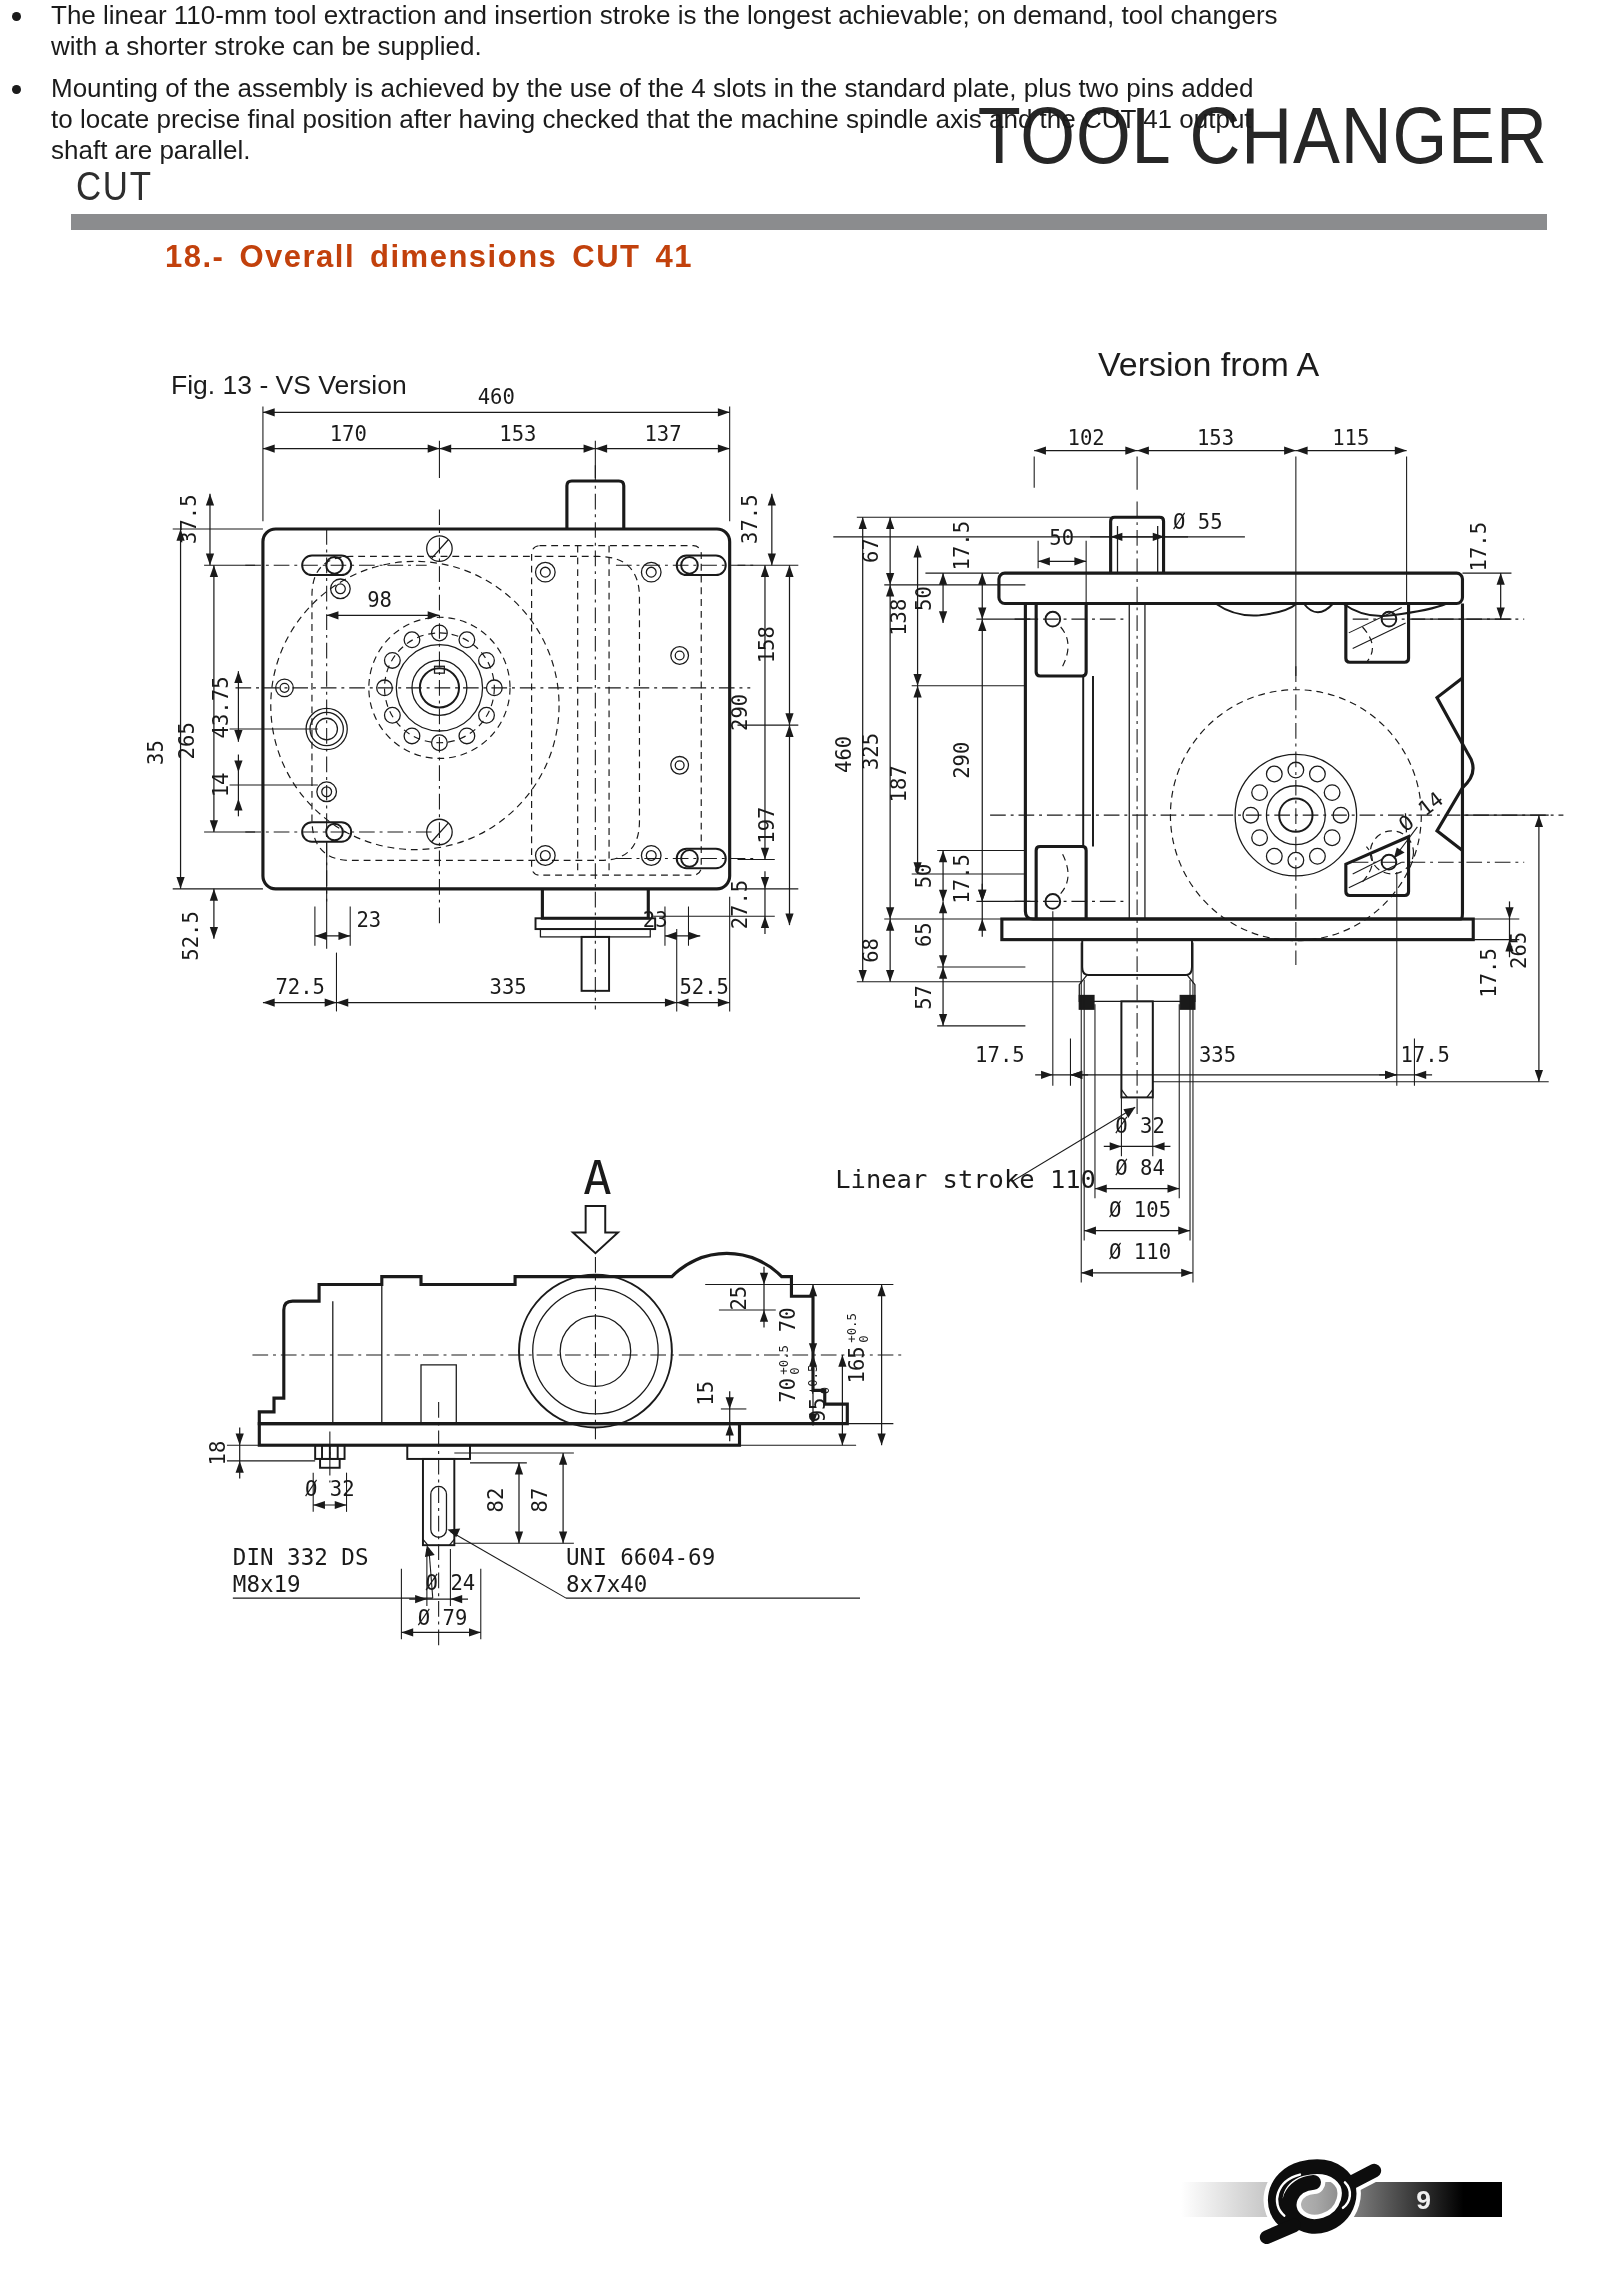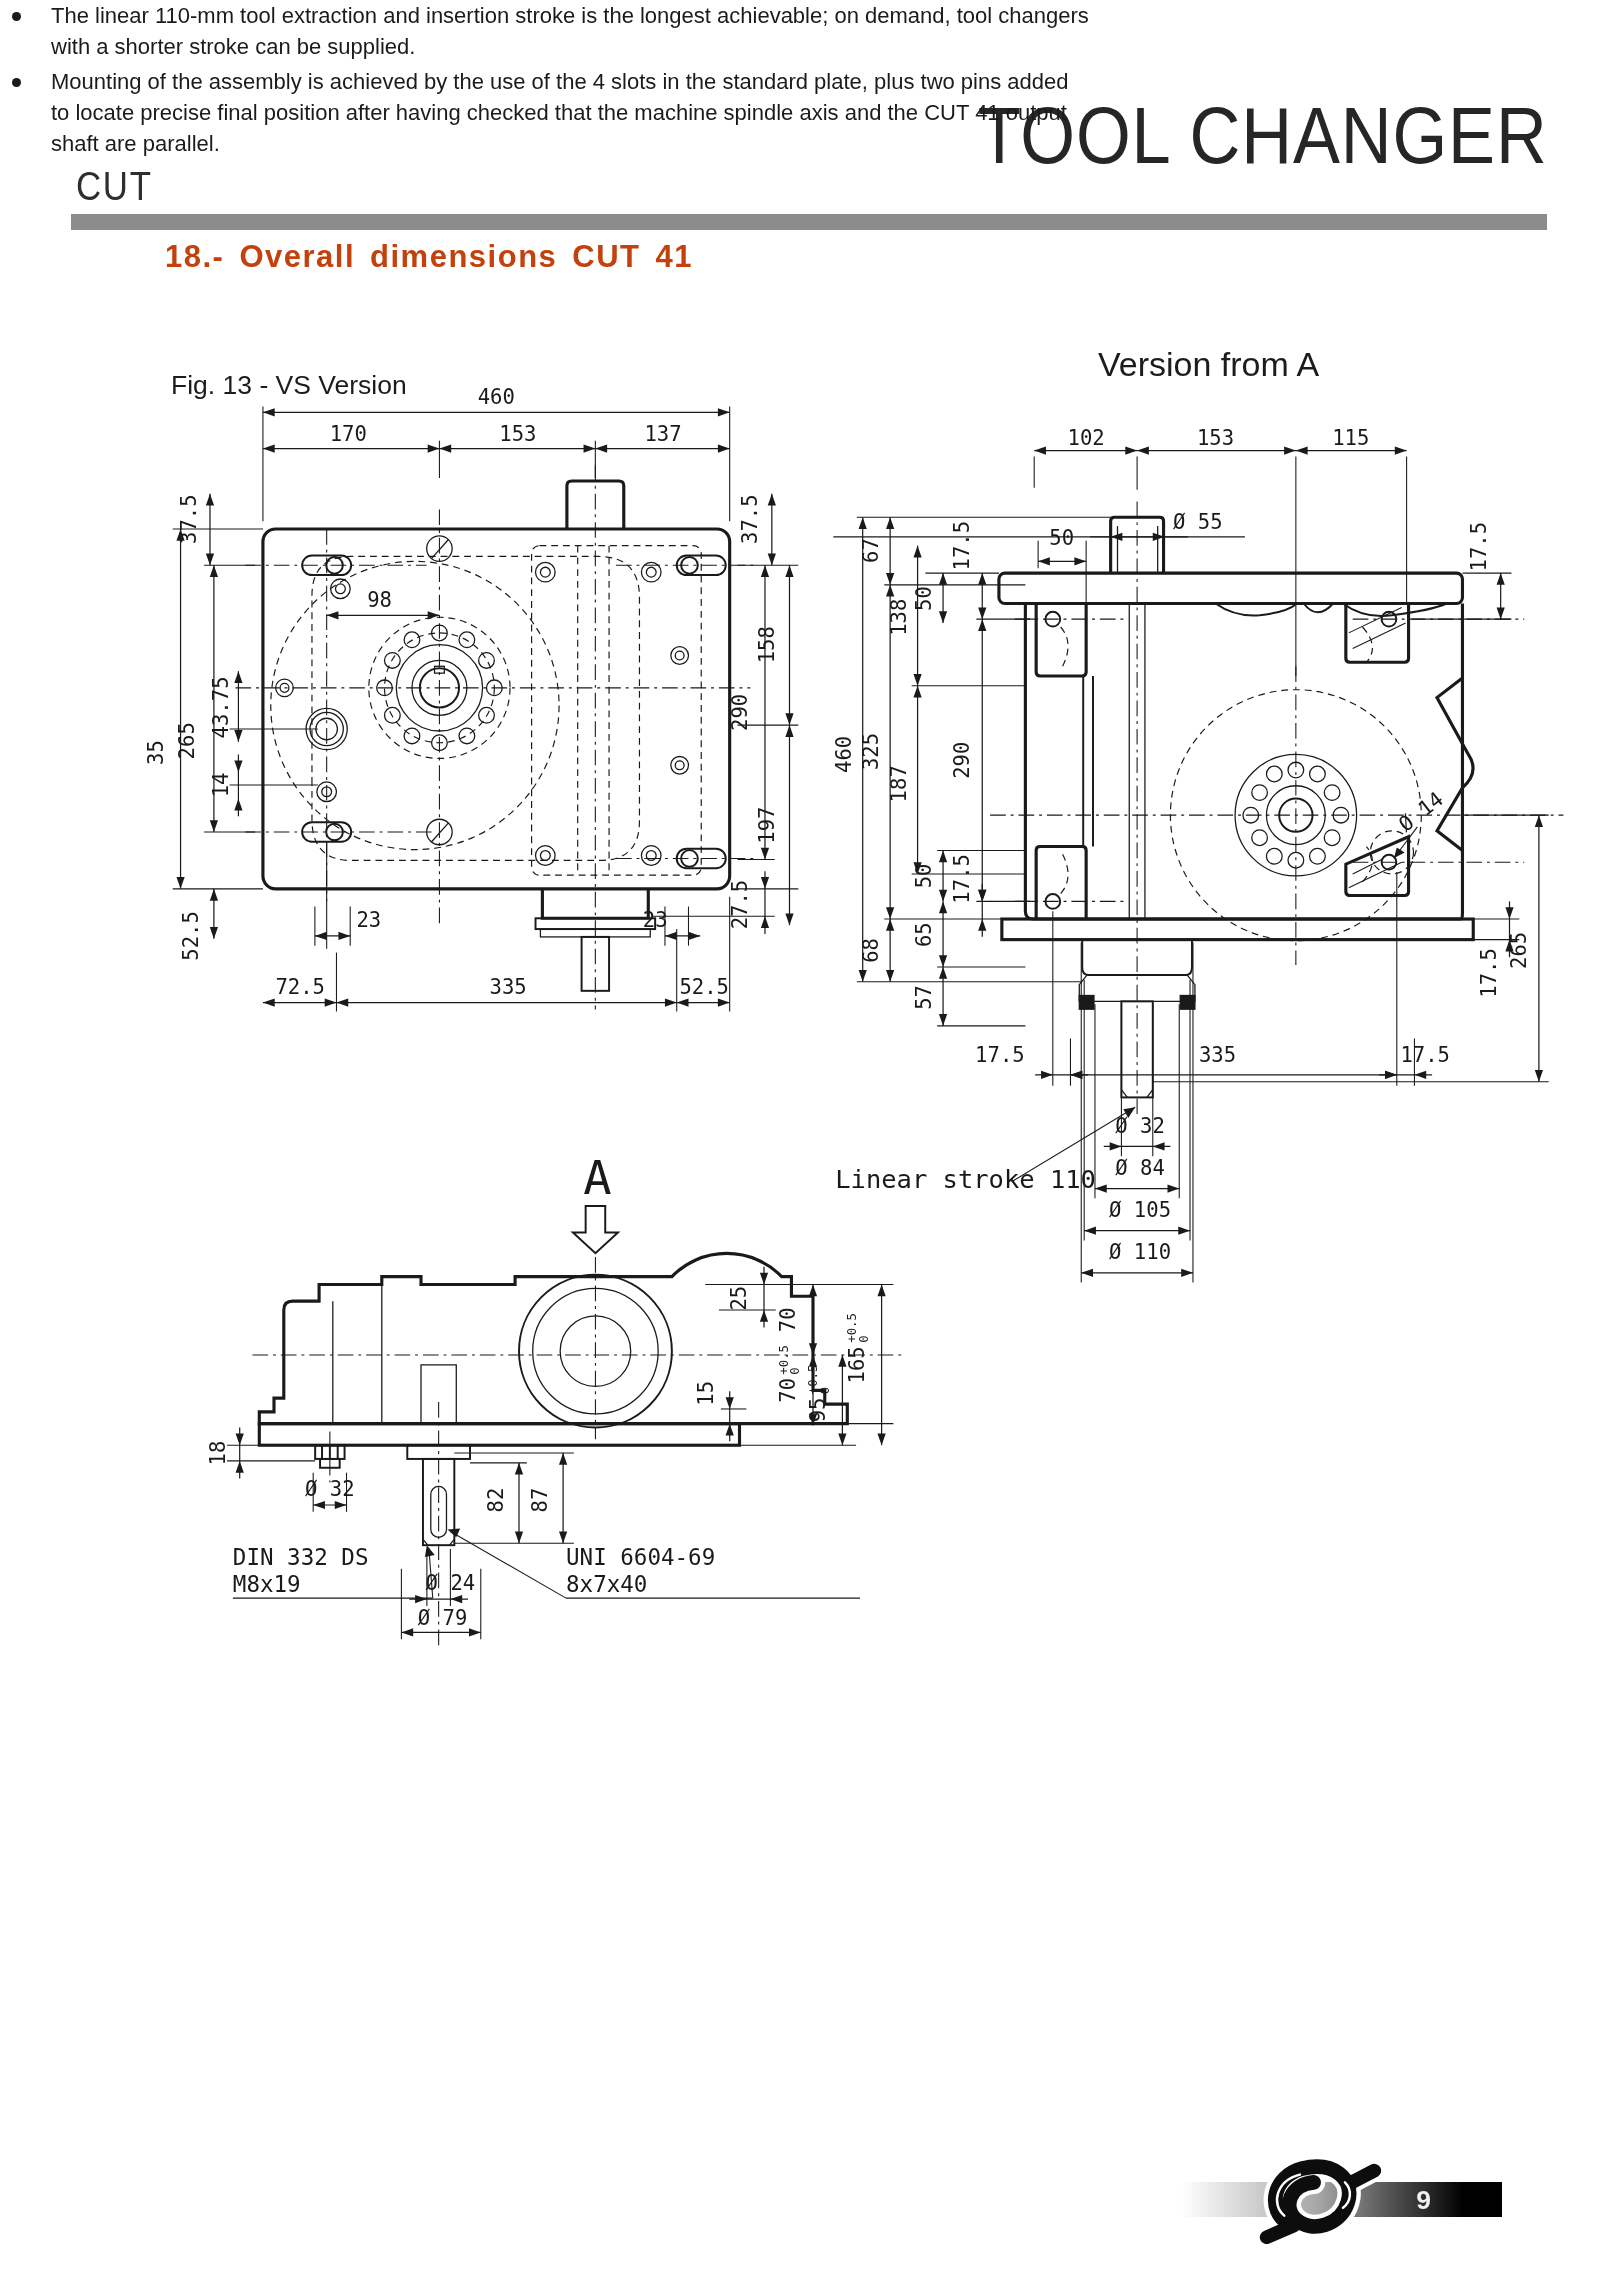--- a/index.html
+++ b/index.html
@@ -23,23 +23,23 @@
   .thick{stroke-width:3.2px;}
   .med{stroke-width:2px;}
   .thin{stroke-width:1.3px;}
   .hair{stroke-width:1.1px;}
   .dash{stroke-dasharray:7 5;stroke-width:1.2px;}
   .cl{stroke-dasharray:16 5 3 5;stroke-width:1.1px;}
   .dimline{stroke:#1a1a1a;stroke-width:1.25px;}
   .arrowhead{fill:#1a1a1a;stroke:none;}
   
   #notes{left:147px;top:1703px;width:1362px;list-style:none;margin:0;padding:0;}
-  #notes li{position:relative;padding-left:51px;font-size:22px;line-height:31px;
+  #notes li{position:relative;padding-left:51px;font-size:26px;line-height:31px;
             color:#1b1b1b;white-space:pre-line;}
-  #notes li + li{margin-top:4px;}
+  #notes li + li{margin-top:11px;}
   #notes li::before{content:"";position:absolute;left:11.8px;top:11.8px;width:8.8px;height:8.8px;
                     border-radius:50%;background:#1b1b1b;}
   
   #footbar{left:1181px;top:2182px;width:321px;height:35px;
            background:linear-gradient(to right,#ffffff 0%,#d9d9d9 18%,#a8a8a8 42%,#4a4a4a 68%,#000 88%);}
   #pagenum{left:1404px;top:2185px;width:39px;text-align:center;font-size:26.5px;font-weight:700;color:#efefef;}
   #logo{left:1251px;top:2147px;}
 </style>
 </head>
 <body>

